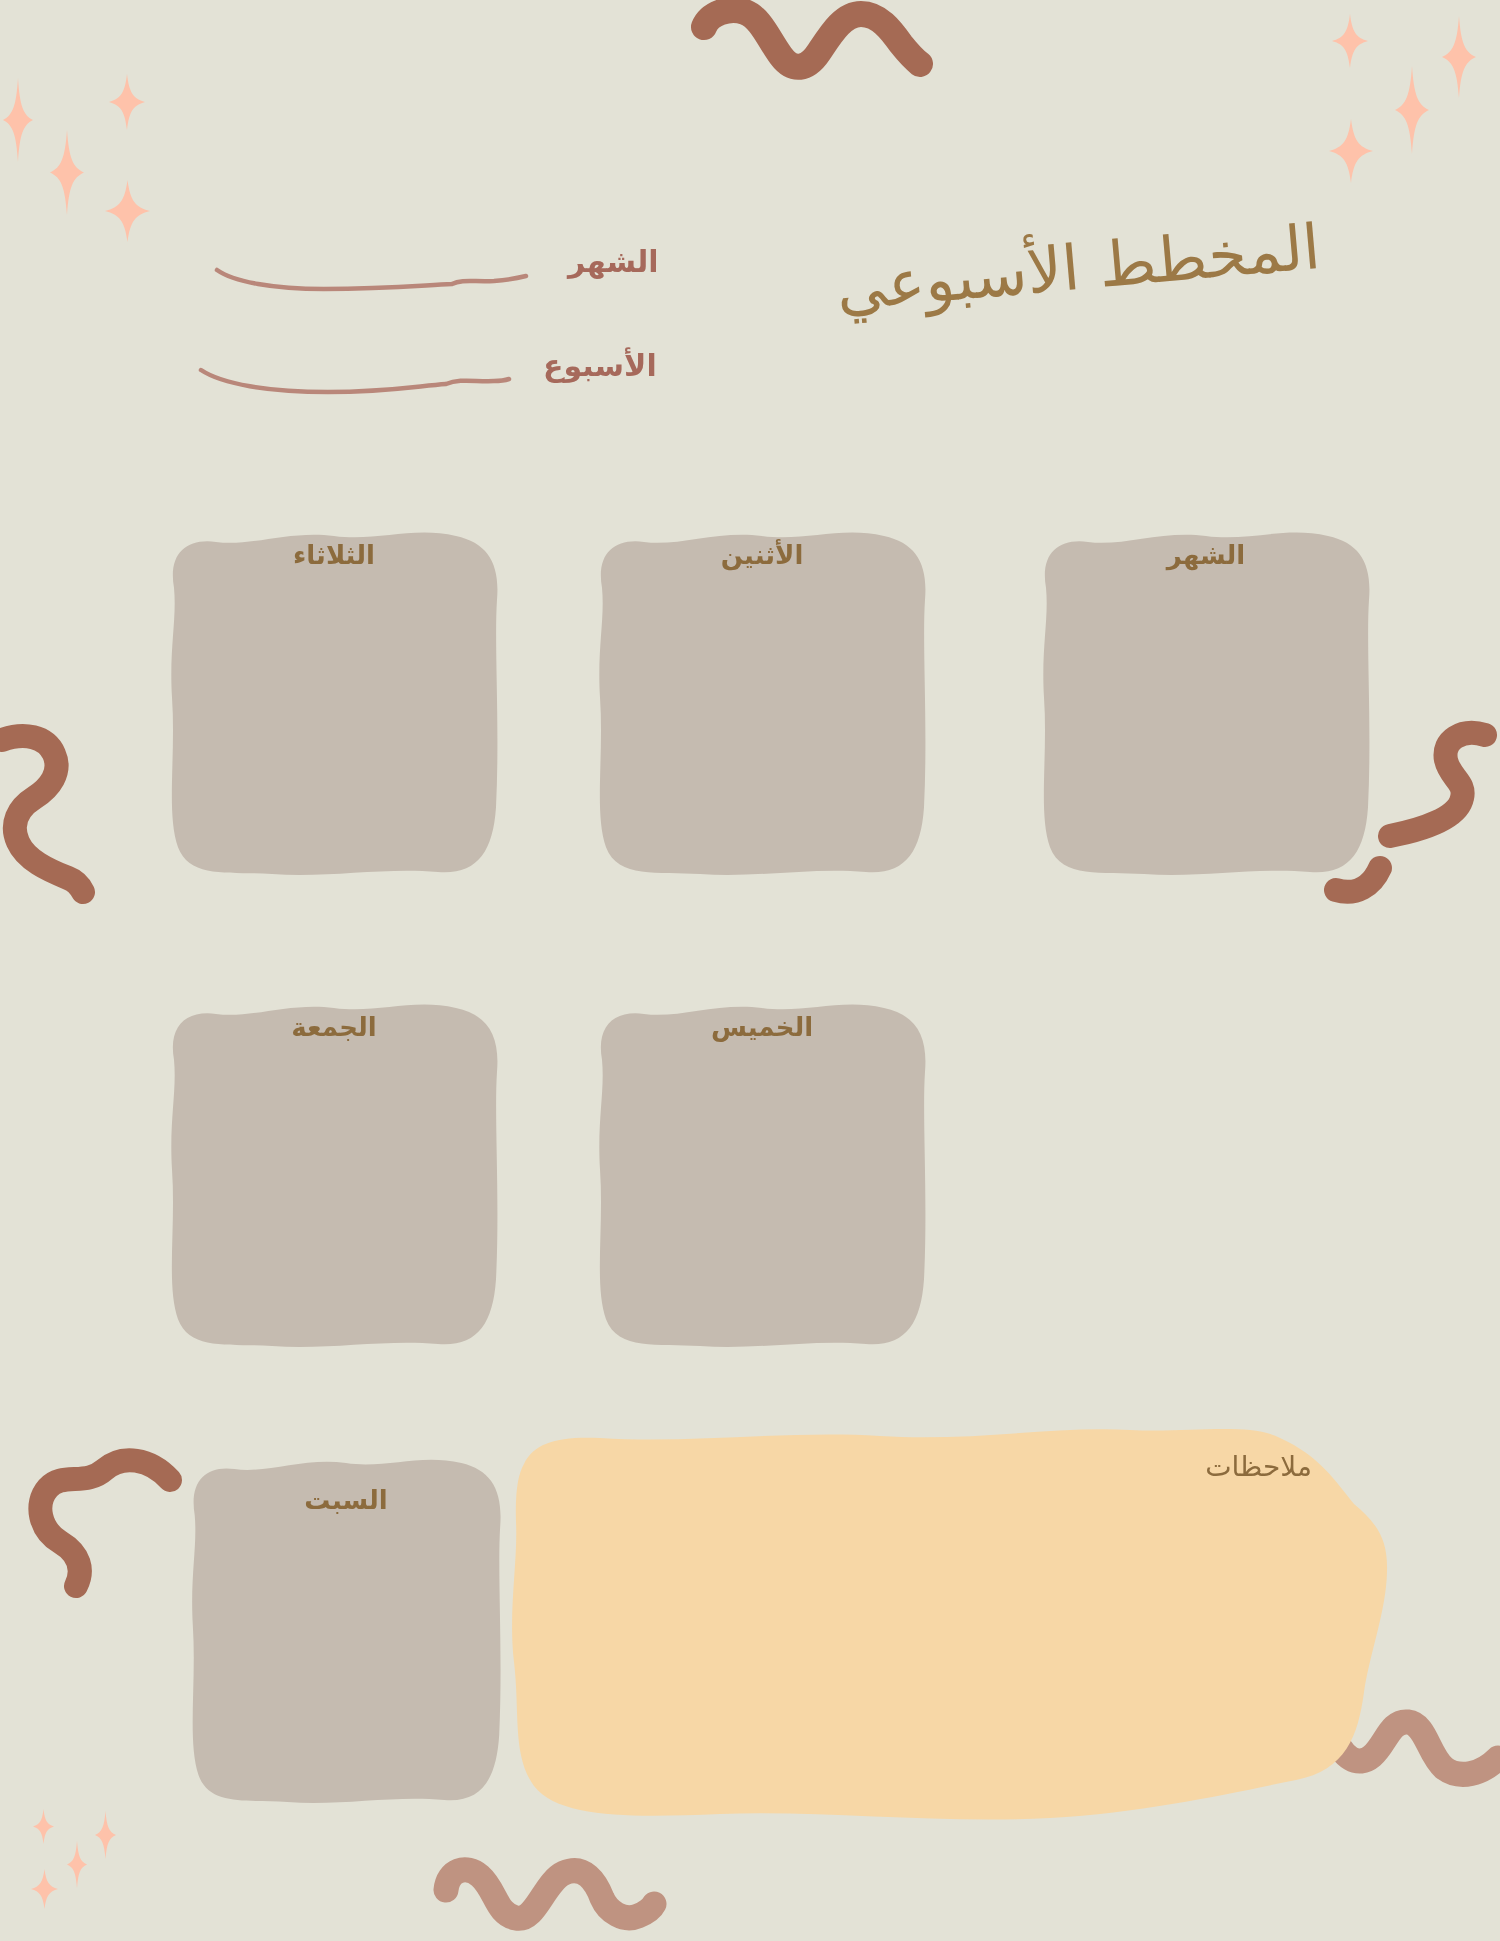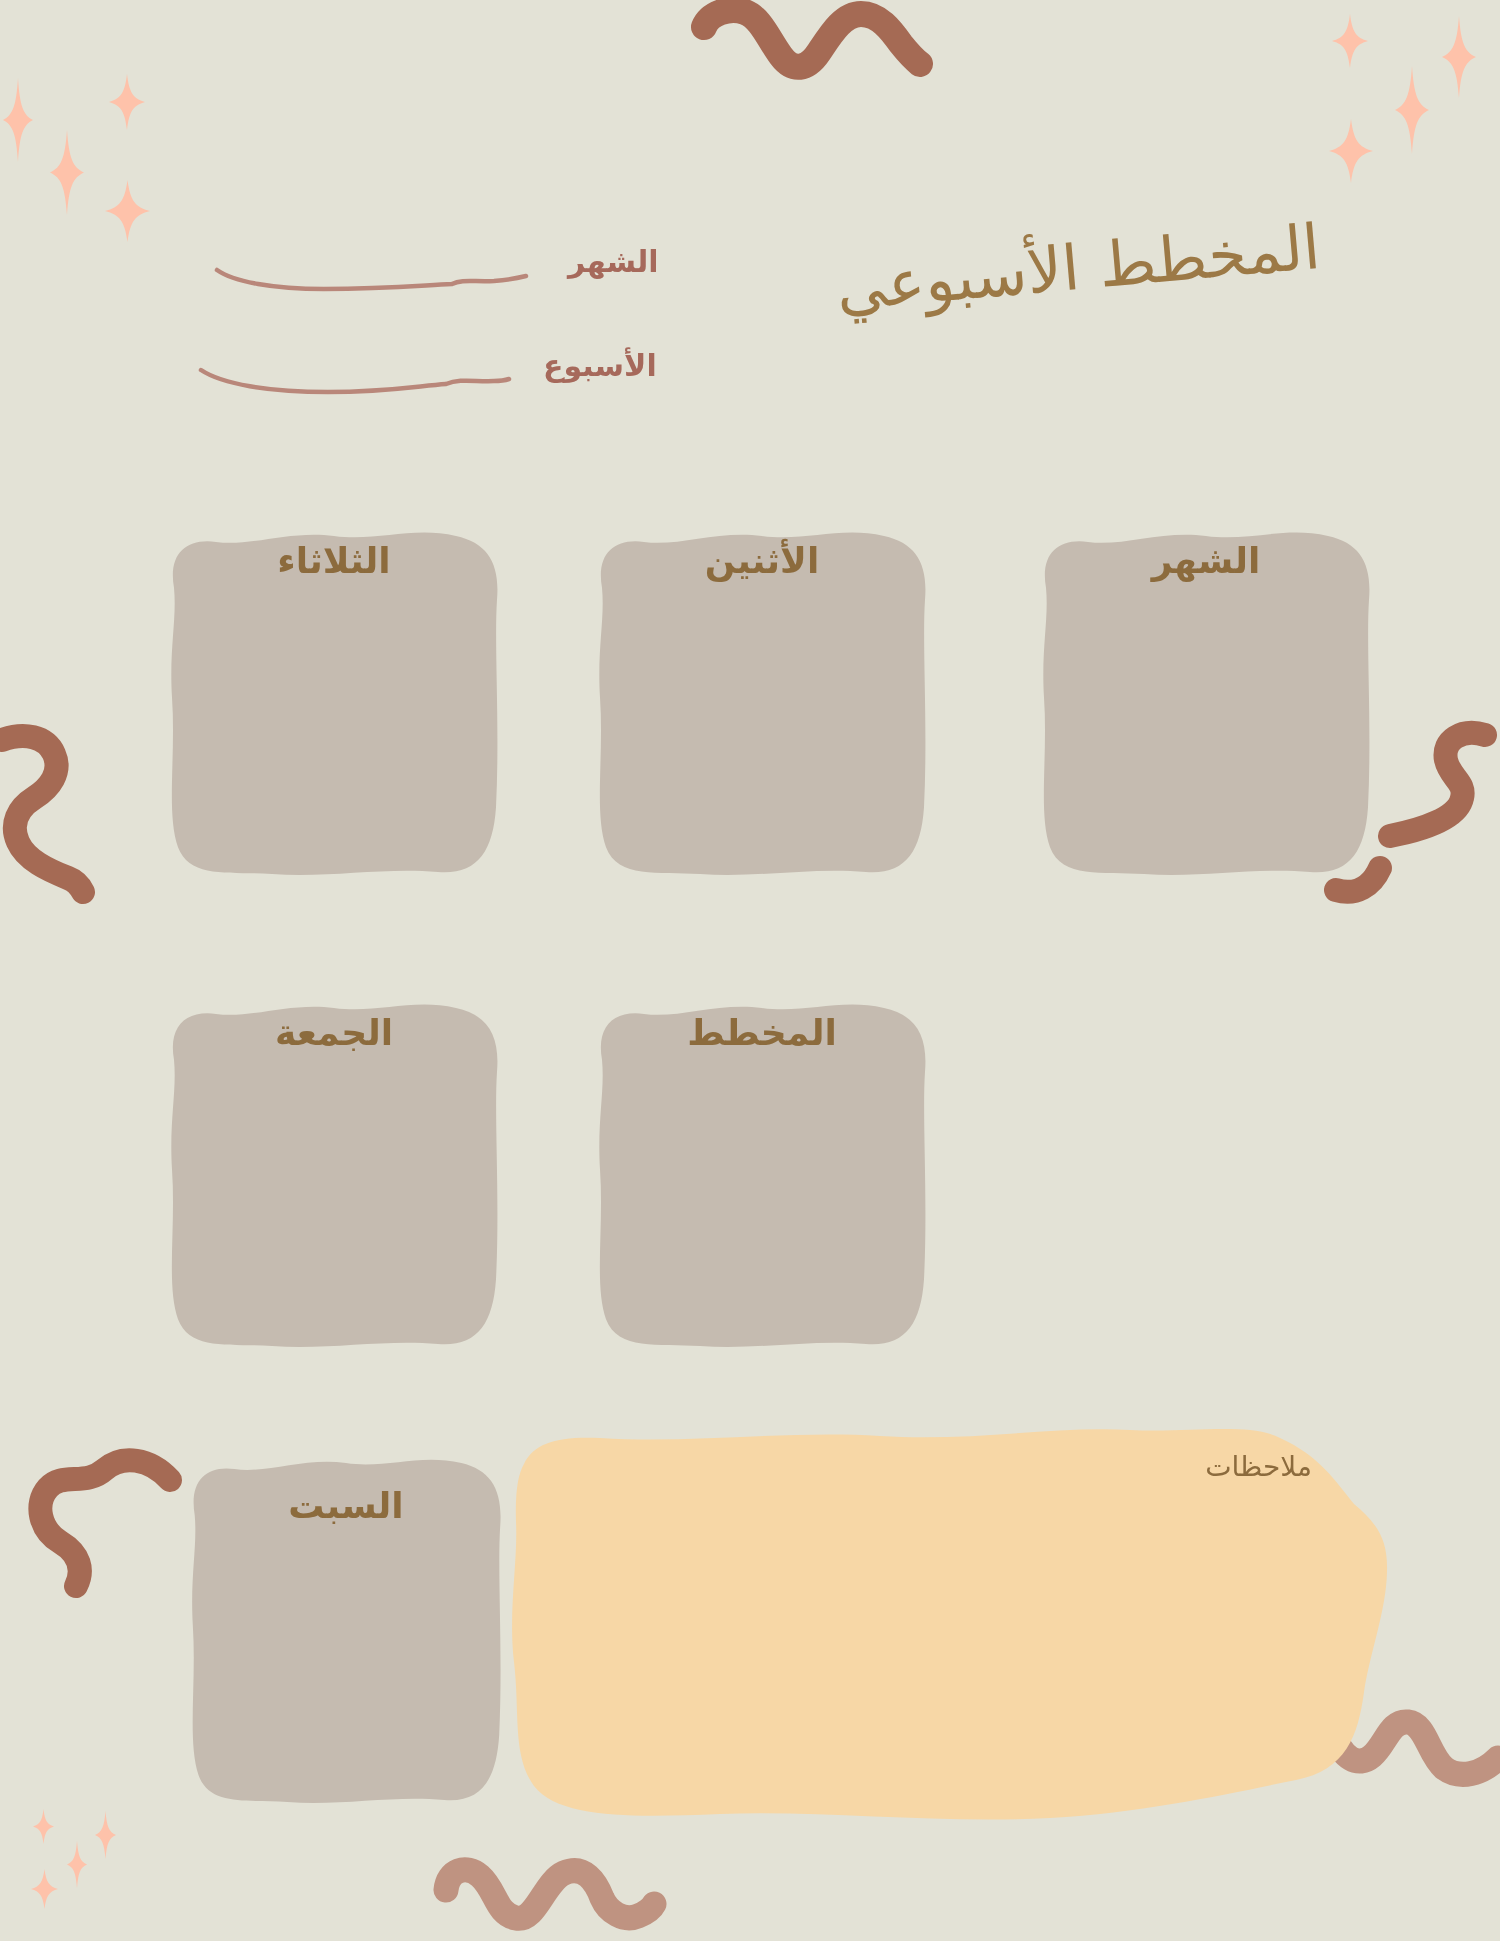--- a/index.html
+++ b/index.html
@@ -32,21 +32,21 @@
     font-size:30px;font-weight:bold;
     color:var(--header-label-text,#a6695b);
     white-space:nowrap;
     margin-top:12px;
   }
   .day-card{position:absolute;}
   .day-card .blob{position:absolute;left:0;top:0;width:100%;height:100%;fill:var(--day-box,#c5bbb0);}
   .day-label{
     position:absolute;top:24px;left:0;width:100%;
     text-align:center;
-    font-size:36px;font-weight:bold;
+    font-size:26px;font-weight:bold;
     color:var(--day-label-text,#8c6b3d);
   }
   .notes-card{position:absolute;left:490px;top:1412px;width:900px;height:428px;}
   .notes-card .blob{position:absolute;left:0;top:0;width:100%;height:100%;fill:var(--notes-box,#f7d7a6);}
   .notes-label{
     position:absolute;top:38px;right:78px;
     font-size:28px;font-weight:normal;
     color:var(--day-label-text,#8c6b3d);
   }
   .z1{z-index:1;}
@@ -166,21 +166,21 @@
         <use href="#dayBlob"></use>
       </svg>
     <div class="day-label">الثلاثاء</div>
   </div>
 
   
   <div class="day-card z2" style="left:578px;top:988px;width:368px;height:379px">
     <svg class="blob" viewBox="0 0 368 380" preserveAspectRatio="none">
         <use href="#dayBlob"></use>
       </svg>
-    <div class="day-label">المخطط</div>
+    <div class="day-label">الخميس</div>
   </div>
   <div class="day-card z2" style="left:172px;top:1443px;width:348px;height:380px">
     <svg class="blob" viewBox="0 0 368 380" preserveAspectRatio="none">
         <use href="#dayBlob"></use>
       </svg>
     <div class="day-label" style="top:42px">السبت</div>
   </div>
 
   
   <div class="day-card z2" style="left:150px;top:988px;width:368px;height:379px">

